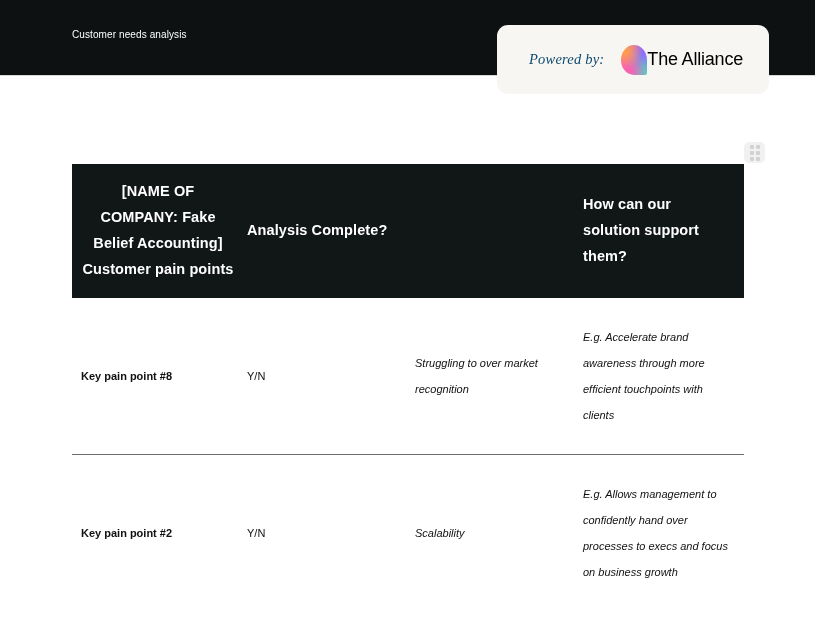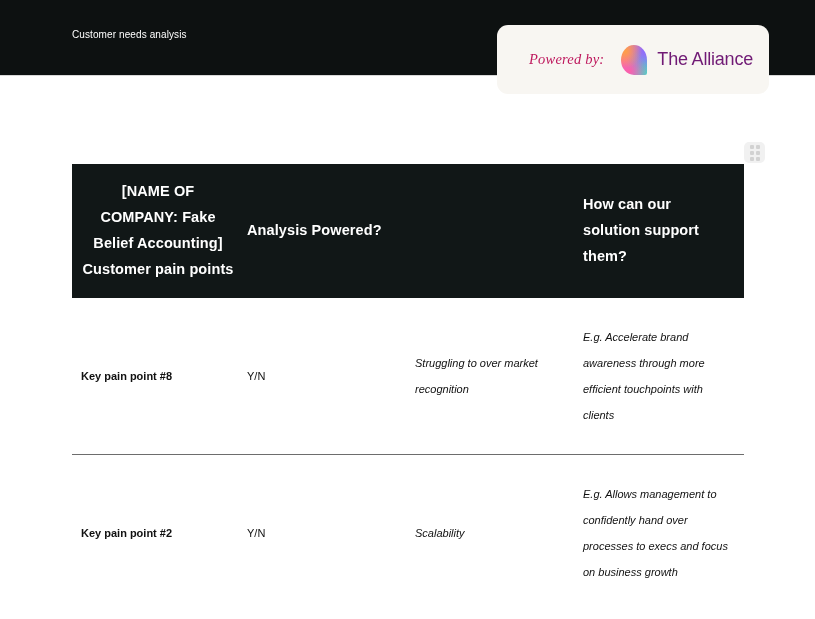--- a/index.html
+++ b/index.html
@@ -49,42 +49,41 @@
     border-radius: 11px;
     z-index: 3;
     display: flex;
     align-items: center;
     padding-left: 32px;
   }
   .powered-label {
     font-family: "Liberation Serif", serif;
     font-style: italic;
     font-size: 14.5px;
-    color: #be185d;
+    color: #0c4a6e;
     white-space: nowrap;
     letter-spacing: 0.2px;
   }
   .alliance-logo {
     width: 26px;
     height: 30px;
     margin-left: 17px;
     flex: 0 0 auto;
     border-radius: 50% 50% 2px 50% / 50% 50% 2px 50%;
     background:
       radial-gradient(circle at 18% 22%, #ff9f4a 0%, rgba(255,159,74,0) 52%),
       radial-gradient(circle at 30% 86%, #ff5fa8 0%, rgba(255,95,168,0) 58%),
       radial-gradient(circle at 92% 18%, #8a6bff 0%, rgba(138,107,255,0) 62%),
       radial-gradient(circle at 86% 70%, #4fd2c2 0%, rgba(79,210,194,0) 58%),
       linear-gradient(135deg, #ff8a4c 0%, #f86fb0 35%, #b47bf0 68%, #56cfc6 100%);
   }
   .alliance-name {
-    margin-left: 10px;
     font-size: 18px;
     font-weight: 400;
-    color: #701a75;
+    color: #000000;
     letter-spacing: -0.2px;
     white-space: nowrap;
   }
 
   
   .page {
     position: absolute;
     left: 0;
     top: 76px;
     width: 815px;
@@ -200,21 +199,21 @@
   <table class="needs-table">
     <colgroup>
       <col class="c1">
         <col class="c2">
         <col class="c3">
         <col class="c4">
     </colgroup>
     <thead>
       <tr>
         <th class="first">[NAME OF COMPANY: Fake Belief Accounting] Customer pain points</th>
-        <th>Analysis Powered?</th>
+        <th>Analysis Complete?</th>
         <th></th>
         <th>How can our solution support them?</th>
       </tr>
     </thead>
     <tbody>
       <tr>
         <td class="first">Key pain point #8</td>
         <td class="plain">Y/N</td>
         <td class="italic">Struggling to over market recognition</td>
         <td class="italic">E.g. Accelerate brand awareness through more efficient touchpoints with clients</td>

